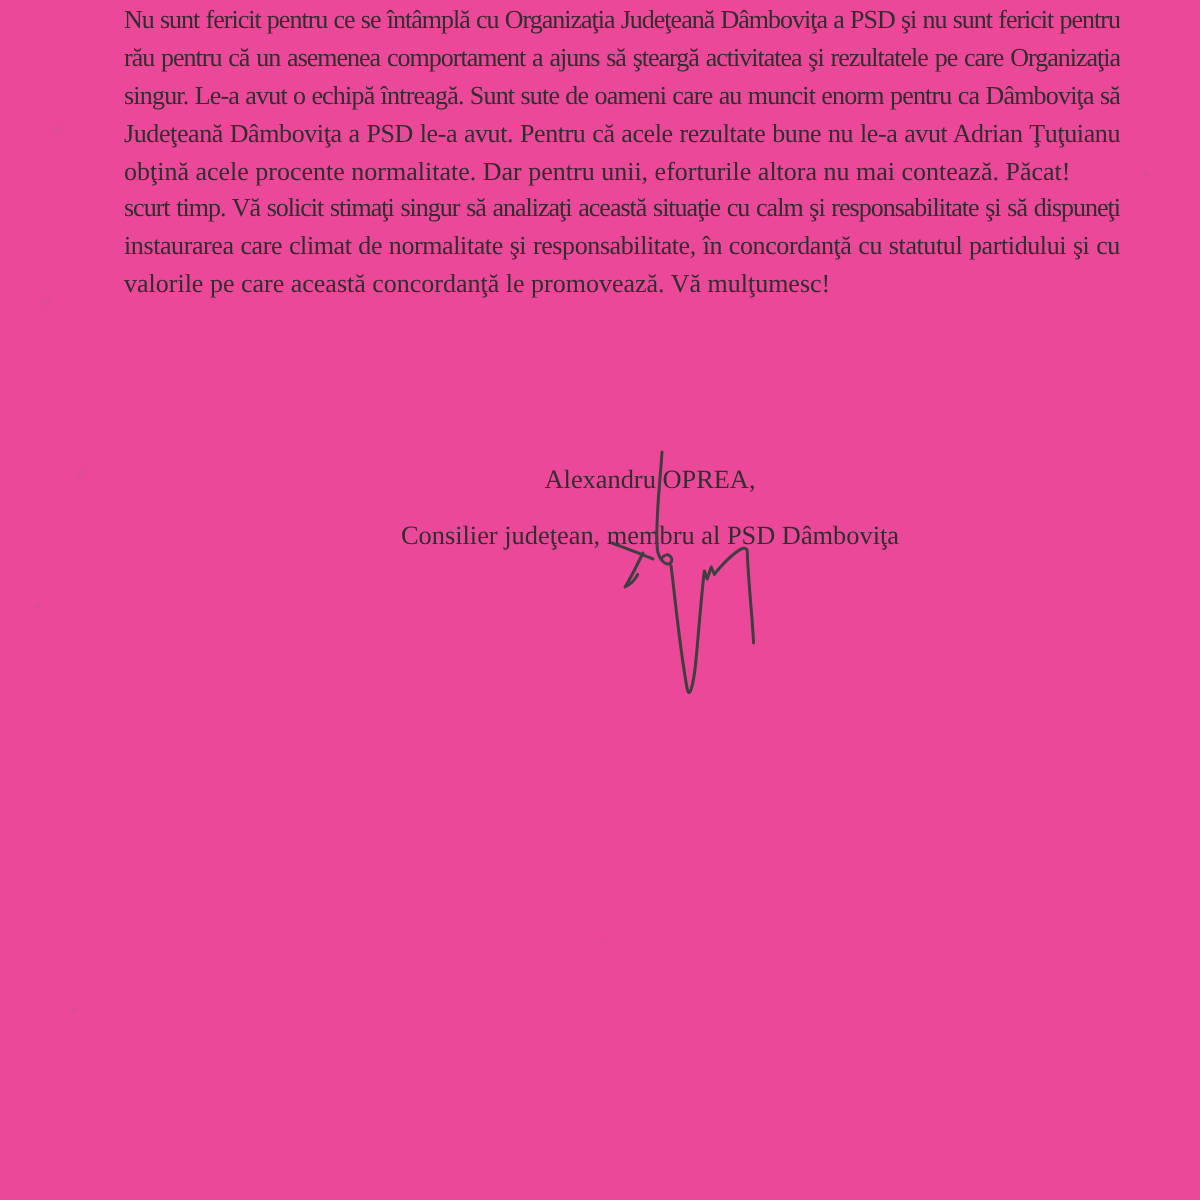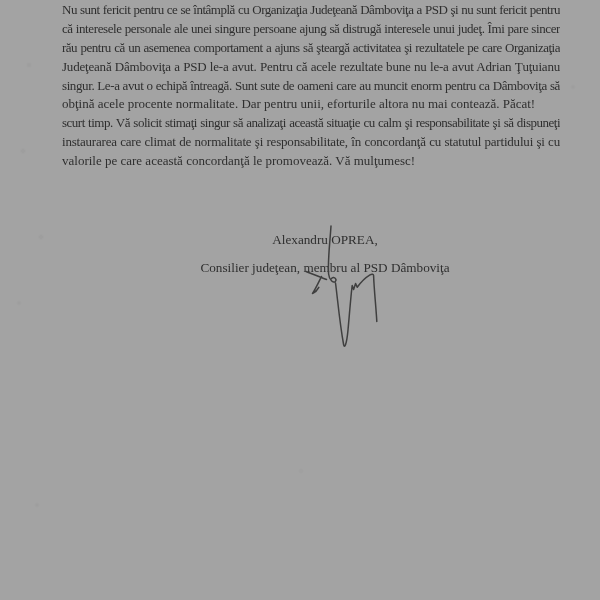--- a/index.html
+++ b/index.html
@@ -4,21 +4,21 @@
 <style>
   html, body {
     margin: 0;
     padding: 0;
     background: #ffffff;
   }
   .page {
     position: relative;
     width: 600px;
     height: 600px;
-    background: #a3a3a3;
+    background: #ec4899;
     overflow: hidden;
     font-family: "Liberation Serif", "DejaVu Serif", serif;
     color: #2f2f2f;
   }
   .body-text {
     position: absolute;
     left: 62px;
     top: 1px;
     width: 498px;
     font-size: 13px;
@@ -81,24 +81,23 @@
 </style>
 </head>
 <body>
 
 <div class="page">
 
   <div class="specks"></div>
 
   <div class="body-text" id="letter-body">
       <div class="bline" style="letter-spacing: -0.5px;">Nu sunt fericit pentru ce se întâmplă cu Organizaţia Judeţeană Dâmboviţa a PSD şi nu sunt fericit pentru</div>
-      <div class="bline" style="letter-spacing: -0.4px;">că interesele personale ale unei singure persoane ajung să distrugă interesele unui judeţ. Îmi pare sincer</div>
       <div class="bline" style="letter-spacing: -0.5px;">rău pentru că un asemenea comportament a ajuns să şteargă activitatea şi rezultatele pe care Organizaţia</div>
+      <div class="bline" style="letter-spacing: -0.4px;">singur. Le-a avut o echipă întreagă. Sunt sute de oameni care au muncit enorm pentru ca Dâmboviţa să</div>
       <div class="bline" style="letter-spacing: -0.2px;">Judeţeană Dâmboviţa a PSD le-a avut. Pentru că acele rezultate bune nu le-a avut Adrian Ţuţuianu</div>
-      <div class="bline" style="letter-spacing: -0.4px;">singur. Le-a avut o echipă întreagă. Sunt sute de oameni care au muncit enorm pentru ca Dâmboviţa să</div>
       <div class="bline lastline">obţină acele procente normalitate. Dar pentru unii, eforturile altora nu mai contează. Păcat!</div>
       <div class="bline" style="letter-spacing: -0.5px;">scurt timp. Vă solicit stimaţi singur să analizaţi această situaţie cu calm şi responsabilitate şi să dispuneţi</div>
       <div class="bline" style="letter-spacing: -0.2px;">instaurarea care climat de normalitate şi responsabilitate, în concordanţă cu statutul partidului şi cu</div>
       <div class="bline lastline">valorile pe care această concordanţă le promovează. Vă mulţumesc!</div>
     </div>
 
   <div class="sig-block">
     <div class="sig-name">Alexandru OPREA,</div>
     <div class="sig-title">Consilier judeţean, membru al PSD Dâmboviţa</div>
   </div>

